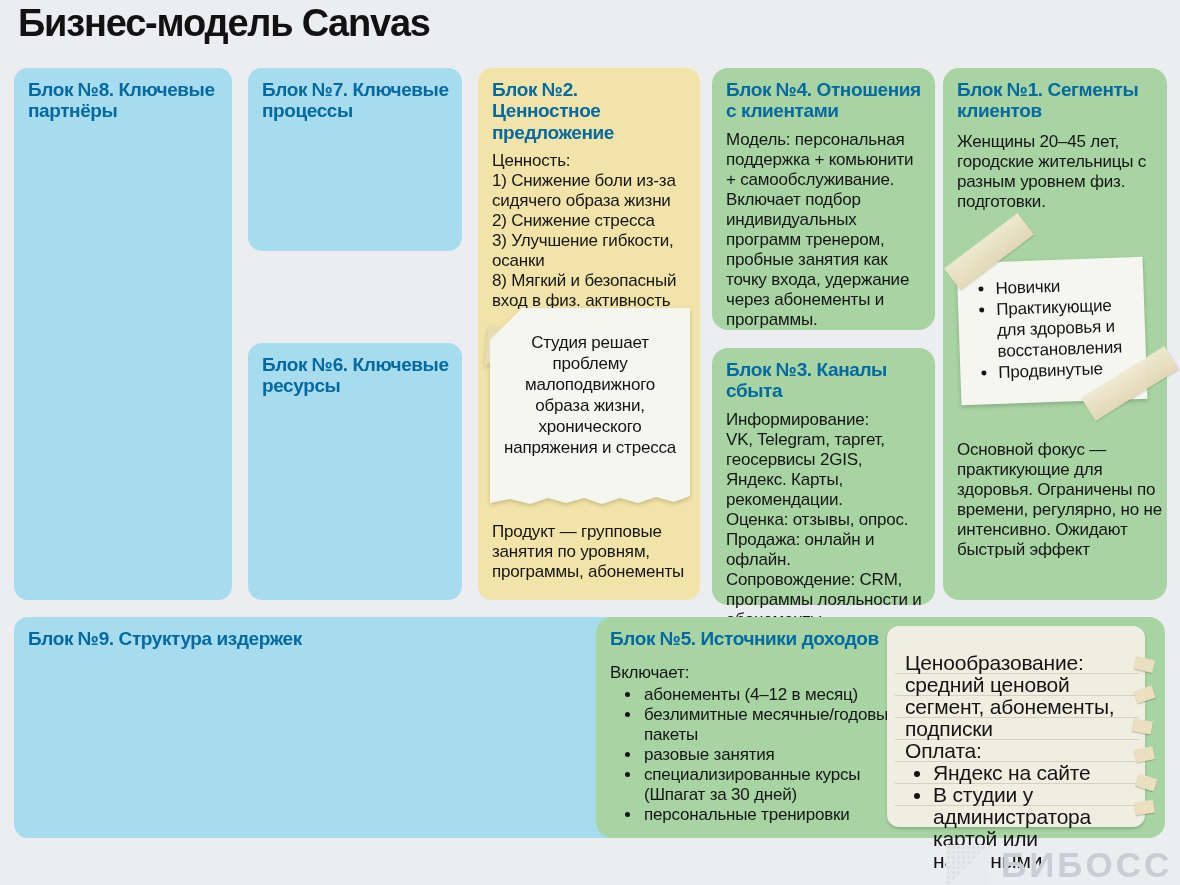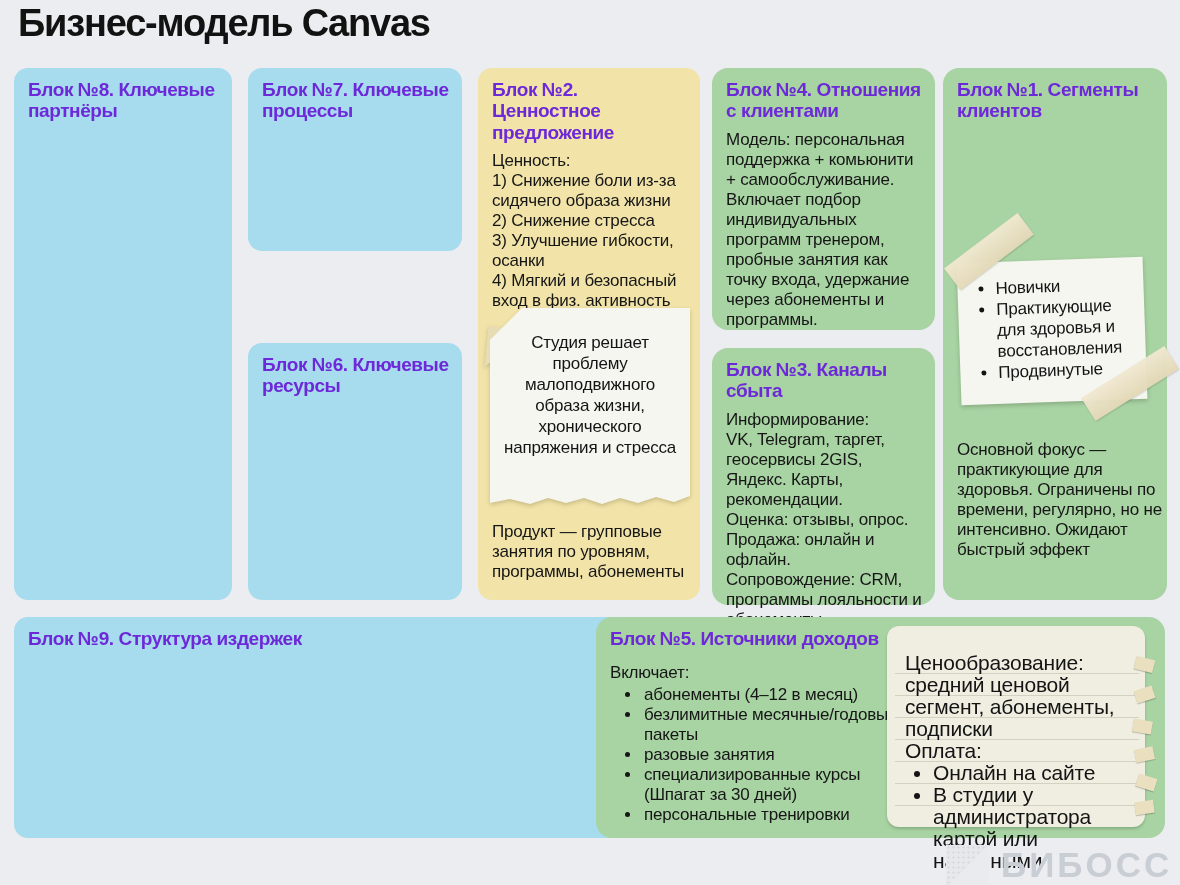--- a/index.html
+++ b/index.html
@@ -16,21 +16,21 @@
     position:absolute;left:18px;top:2px;margin:0;
     font-size:38px;font-weight:700;letter-spacing:-1.2px;color:#121212;
   }
   .block{position:absolute;border-radius:14px;}
   .blue{background:var(--c-blue,#a6dcee);}
   .yellow{background:var(--c-yellow,#f2e4a8);}
   .green{background:var(--c-green,#a8d3a3);border-radius:16px;}
   .block h2{
     margin:0;padding:11px 12px 0 14px;
     font-size:19px;line-height:1.12;font-weight:700;
-    letter-spacing:-0.4px;color:#6d28d9;
+    letter-spacing:-0.4px;color:#0369a1;
   }
   .body{
     padding:8px 12px 0 14px;font-size:17px;line-height:1.18;
     letter-spacing:-0.2px;color:#161616;
   }
   .pre{white-space:pre-line;}
 
   
   .note2-wrap{position:absolute;left:12px;top:240px;width:200px;height:200px;
     filter:drop-shadow(0 2px 2px rgba(90,80,40,.28));}
@@ -125,21 +125,21 @@
   <section class="block blue" style="left:248px;top:343px;width:214px;height:257px;">
     <h2>Блок №6. Ключевые ресурсы</h2>
   </section>
 
   <section class="block yellow" style="left:478px;top:68px;width:222px;height:532px;">
     <h2>Блок №2. Ценностное предложение</h2>
     <div class="body pre">Ценность:
 1) Снижение боли из-за сидячего образа жизни
 2) Снижение стресса
 3) Улучшение гибкости, осанки
-4) Мягкий и безопасный вход в физ. активность</div>
+8) Мягкий и безопасный вход в физ. активность</div>
     <div class="note2-wrap">
       <div class="fold"></div>
       <div class="note2">
         <div class="note2-text">Студия решает проблему малоподвижного образа жизни, хронического напряжения и стресса</div>
       </div>
     </div>
     <div class="body b2-product">Продукт — групповые занятия по уровням, программы, абонементы</div>
   </section>
 
   <section class="block green" style="left:712px;top:68px;width:223px;height:262px;">
@@ -151,20 +151,21 @@
     <h2>Блок №3. Каналы сбыта</h2>
     <div class="body pre">Информирование:
 VK, Telegram, таргет, геосервисы 2GIS, Яндекс. Карты, рекомендации.
 Оценка: отзывы, опрос.
 Продажа: онлайн и офлайн.
 Сопровождение: CRM, программы лояльности и абонементы</div>
   </section>
 
   <section class="block green" style="left:943px;top:68px;width:224px;height:532px;">
     <h2>Блок №1. Сегменты клиентов</h2>
+    <div class="body b1-intro">Женщины 20–45 лет, городские жительницы с разным уровнем физ. подготовки.</div>
     <div class="note1">
       <ul>
         <li>Новички</li>
         <li>Практикующие для здоровья и восстановления</li>
         <li>Продвинутые</li>
       </ul>
     </div>
     <div class="tape tape-tl"></div>
     <div class="tape tape-br"></div>
     <div class="body b1-focus">Основной фокус — практикующие для здоровья. Ограничены по времени, регулярно, но не интенсивно. Ожидают быстрый эффект</div>
@@ -190,21 +191,21 @@
       <span class="tab"></span>
       <span class="tab"></span>
       <span class="tab"></span>
       <span class="tab"></span>
       <span class="tab"></span>
       <span class="tab"></span>
       <div class="lined-text">
         <div class="pre">Ценообразование: средний ценовой сегмент, абонементы, подписки
 Оплата:</div>
         <ul>
-          <li>Онлайн на сайте</li>
+          <li>Яндекс на сайте</li>
           <li>В студии у администратора картой или наличными</li>
         </ul>
       </div>
     </div>
   </section>
 
   <div class="watermark">
     <span class="wm-icon"></span>
     <span class="wm-text">БИБОСС</span>
   </div>

